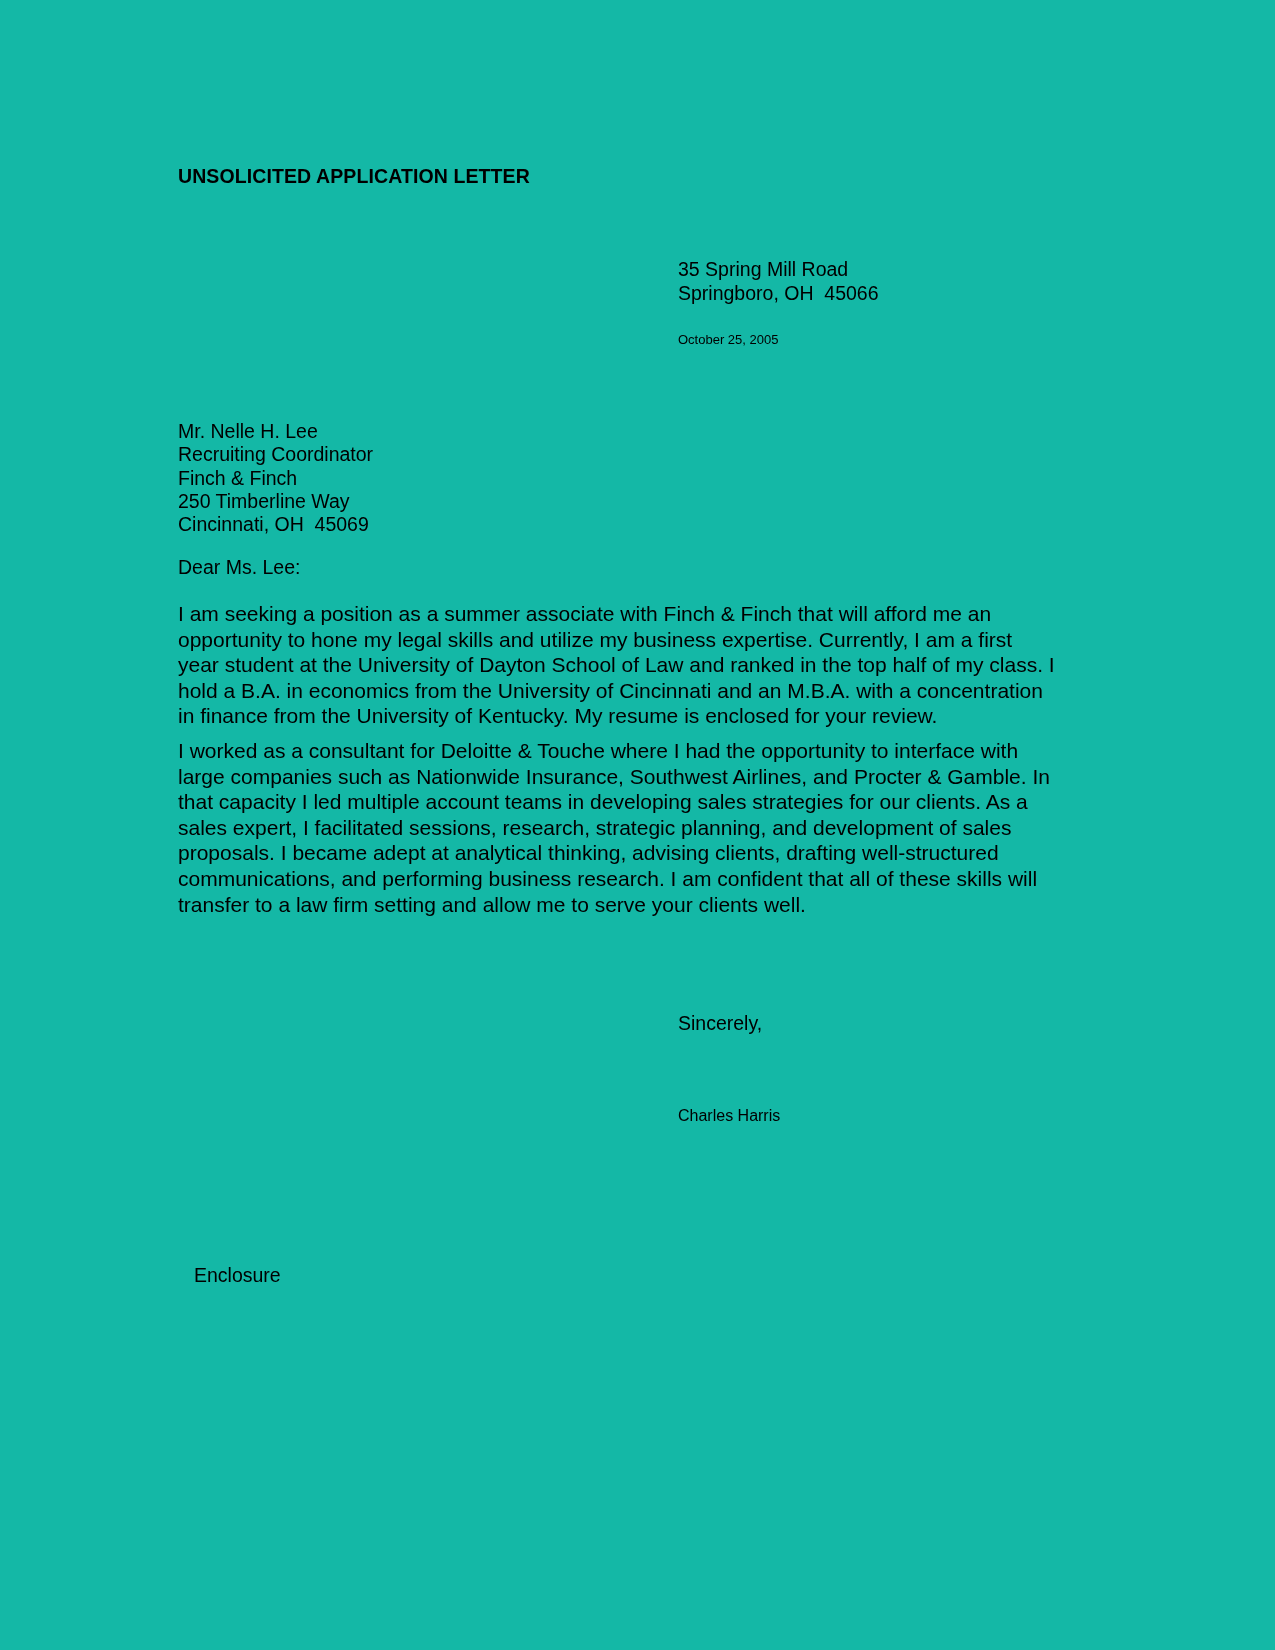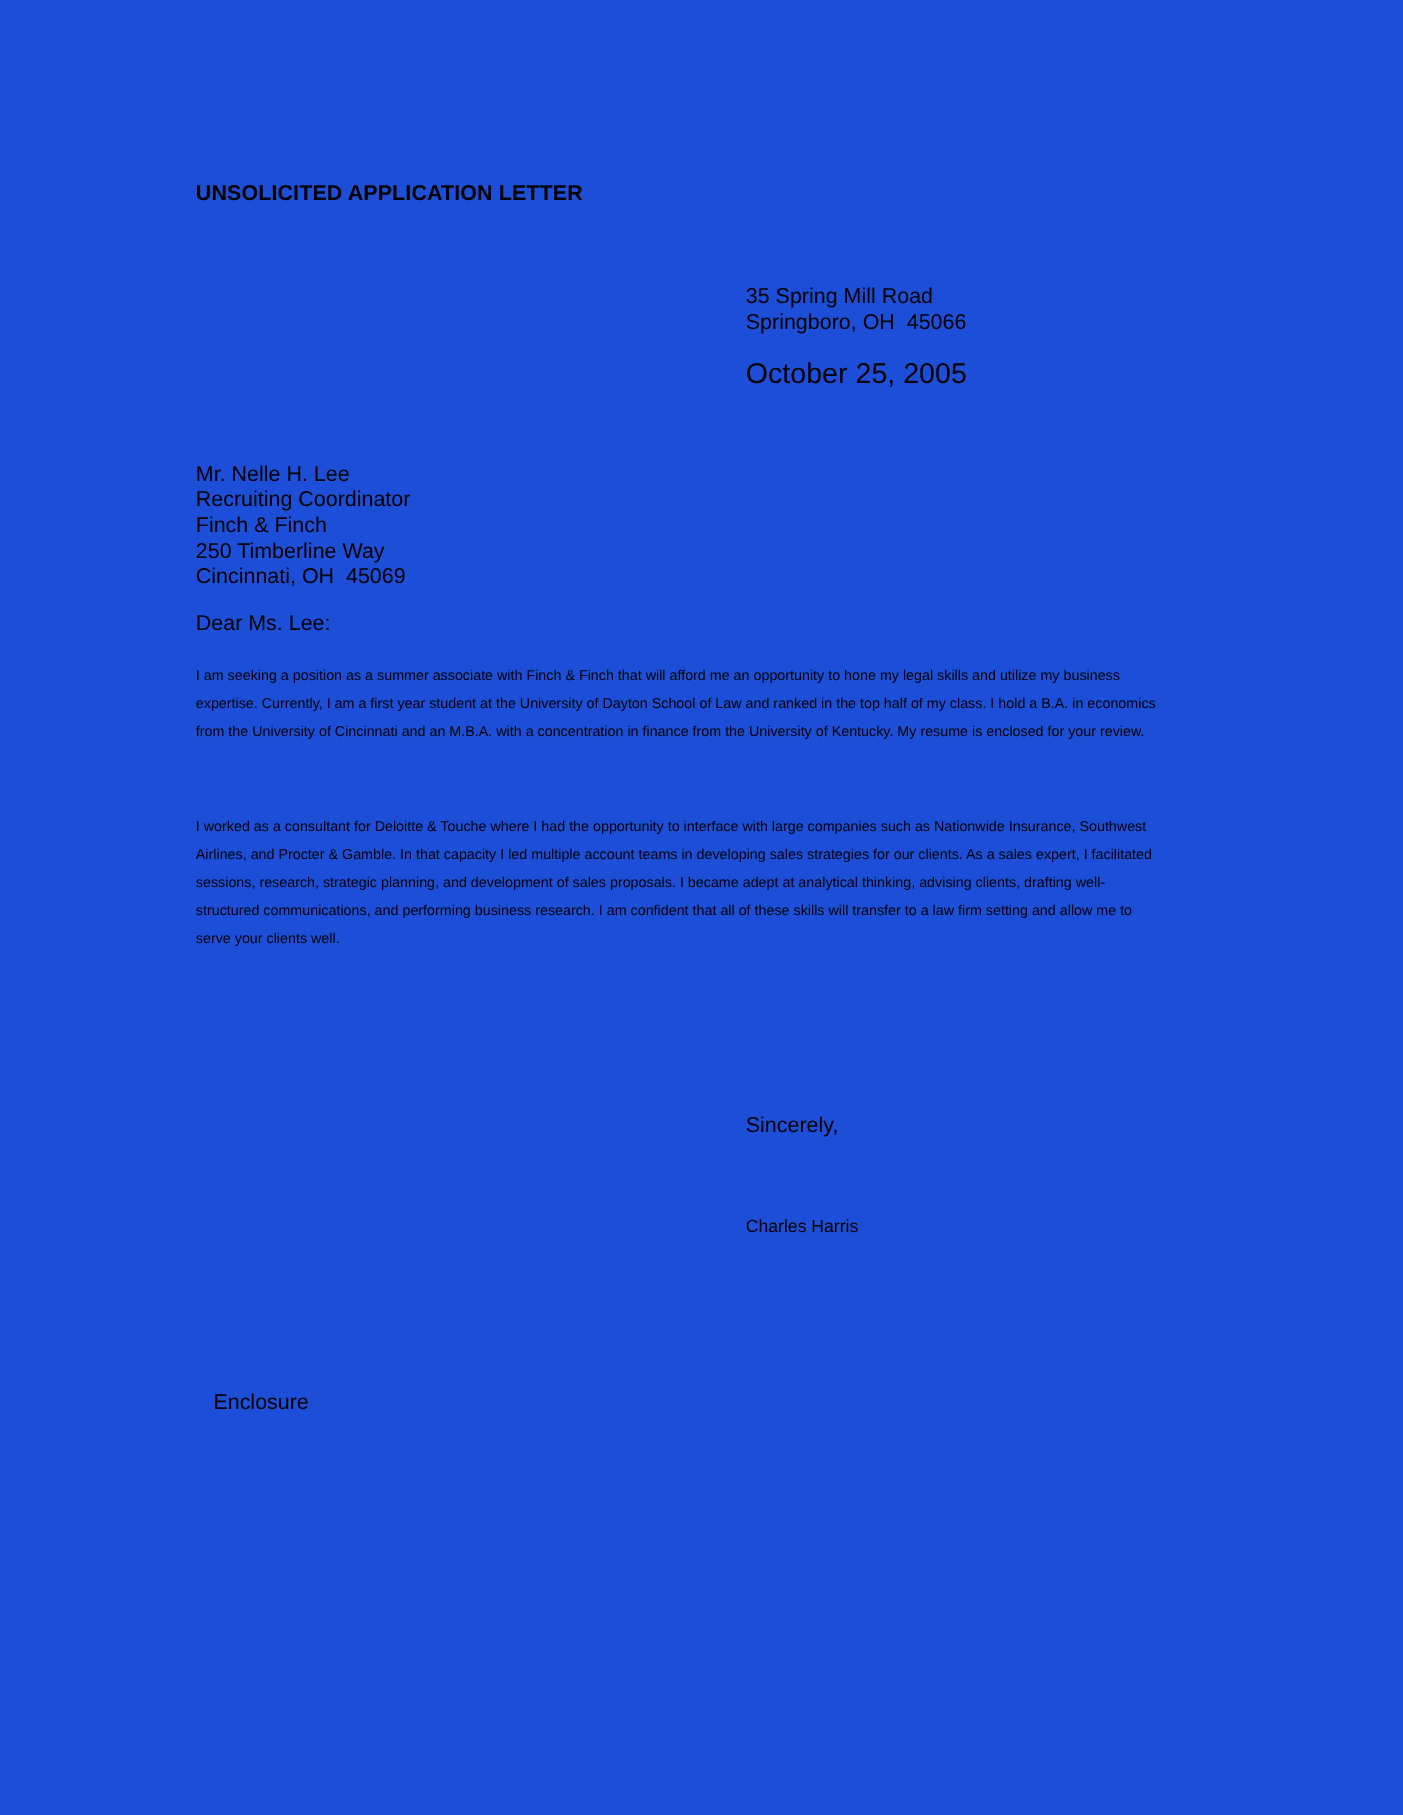--- a/index.html
+++ b/index.html
@@ -8,21 +8,21 @@
     background: #ffffff;
   }
   body {
     font-family: "Liberation Sans", sans-serif;
     color: #000000;
   }
   .page {
     position: relative;
     width: 1275px;
     height: 1650px;
-    background: #1d4ed8;
+    background: #14b8a6;
     margin: 0 auto;
     overflow: hidden;
   }
   .sheet {
     position: absolute;
     left: 178px;
     top: 0;
     width: 880px;
     height: 100%;
   }
@@ -43,21 +43,21 @@
     left: 500px;
     top: 258px;
     font-size: 19.5px;
     line-height: 23.8px;
     white-space: pre;
   }
   .date-line {
     position: absolute;
     left: 500px;
     top: 328px;
-    font-size: 26px;
+    font-size: 13px;
     line-height: 23.8px;
     white-space: pre;
   }
 
   .recipient-block {
     position: absolute;
     left: 0;
     top: 420px;
     font-size: 19.5px;
     line-height: 23.3px;
@@ -71,21 +71,21 @@
     font-size: 19.5px;
     line-height: 23.3px;
     white-space: pre;
     text-align: right;
   }
 
   .body-para {
     position: absolute;
     left: 0;
     width: 880px;
-    font-size: 13px;
+    font-size: 21px;
     line-height: 25.6px;
     text-align: left;
     white-space: pre-line;
   }
   .para-1 { top: 601px; }
   .para-2 { top: 738px; }
   .para-3 { top: 920px; }
 
   .closing {
     position: absolute;

